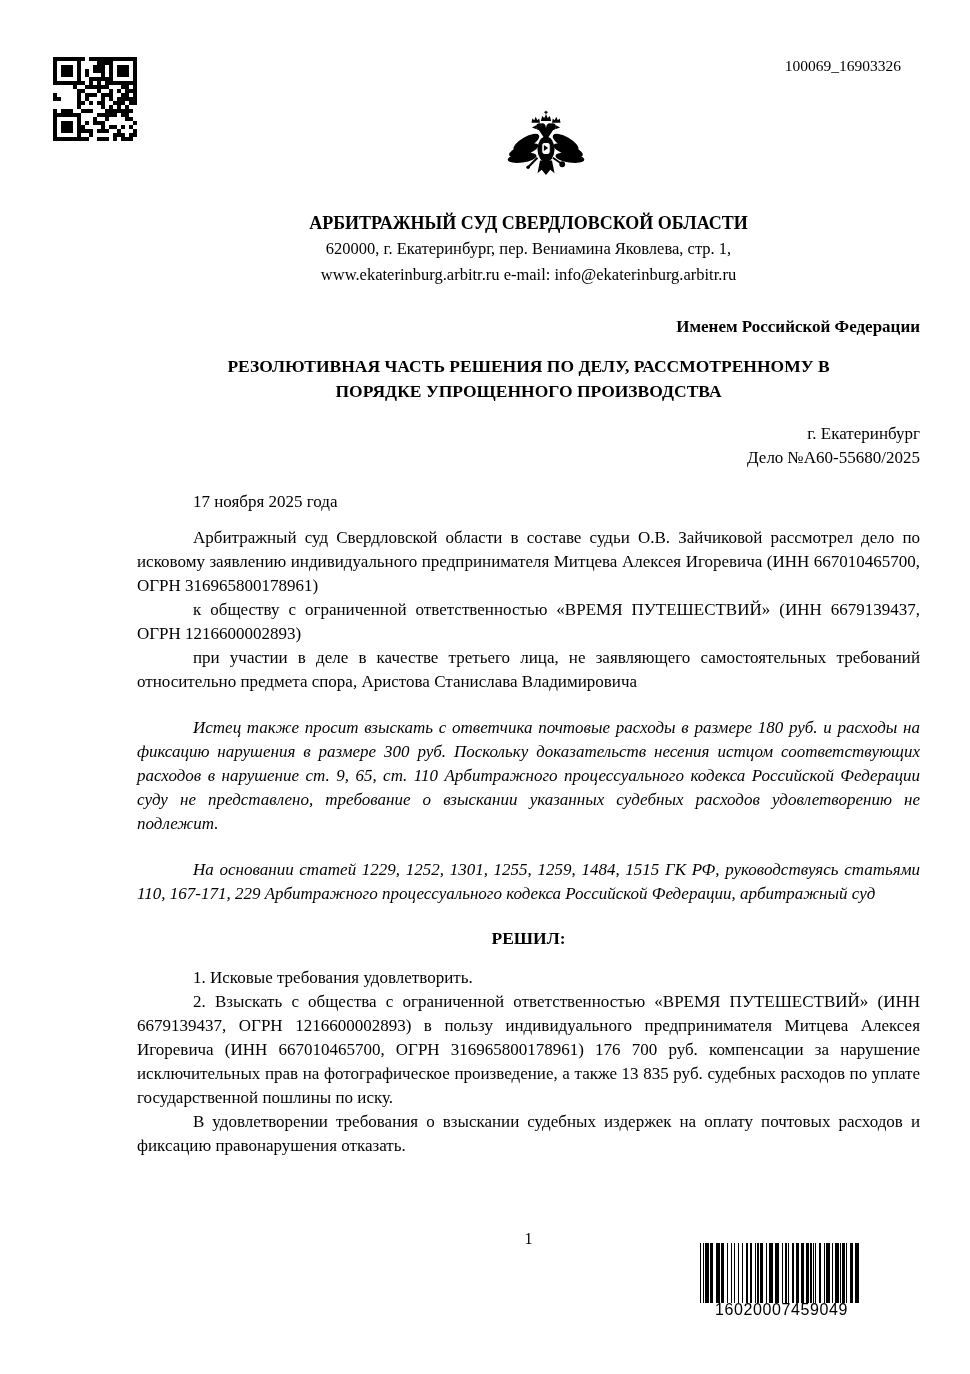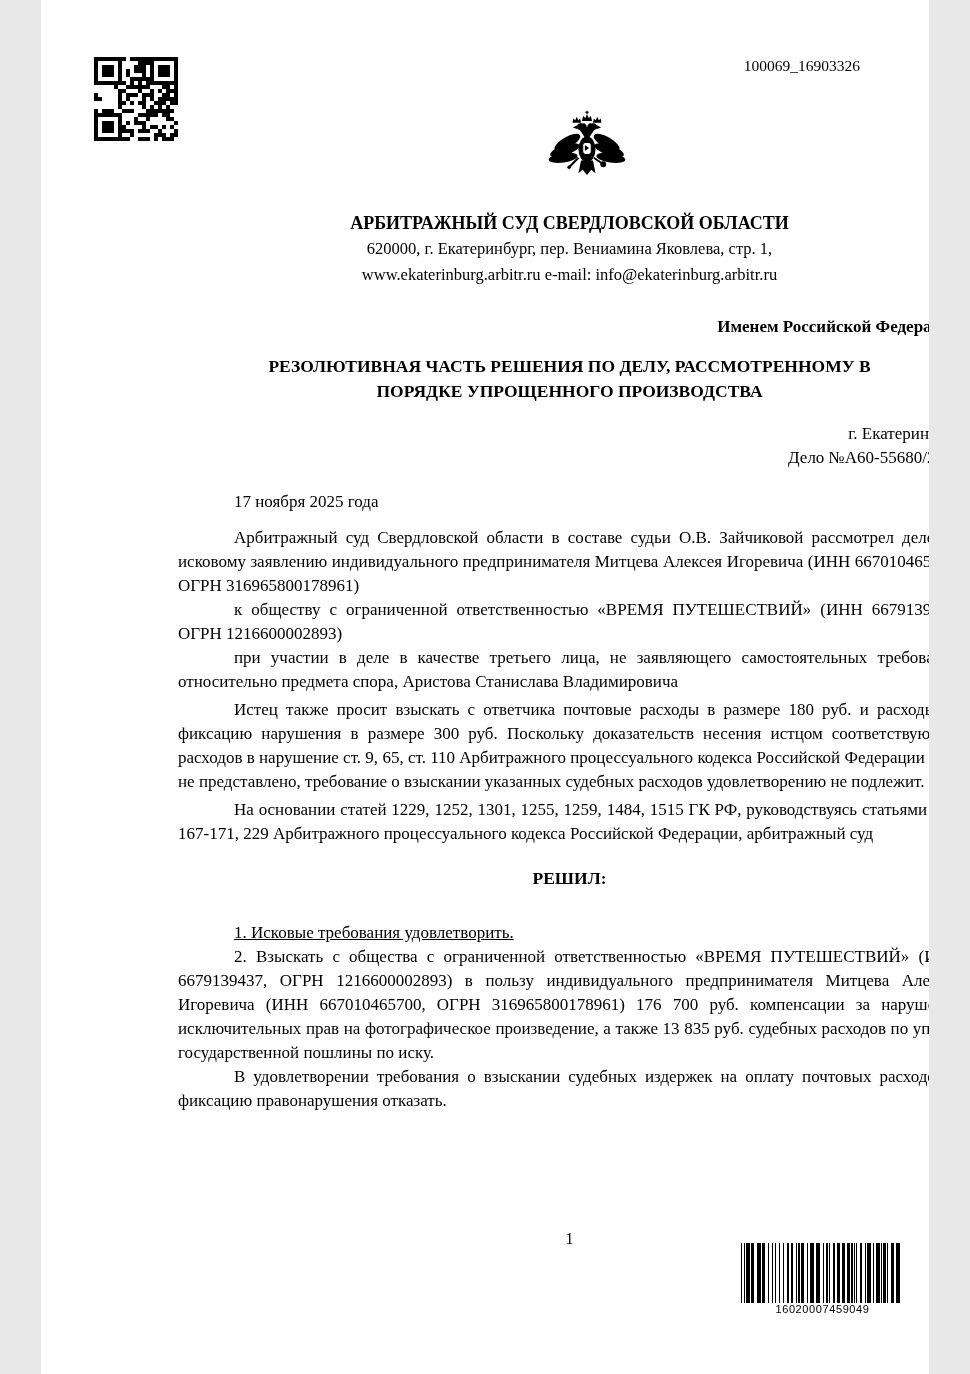--- a/index.html
+++ b/index.html
@@ -1,17 +1,17 @@
 <!DOCTYPE html>
 <html><head>
 <meta charset="utf-8">
 <style>
   html,body { margin:0; padding:0; background:#e8e8e8; }
   .page {
-    position:relative; width:888px; height:1374px; margin:0 auto;
+    position:relative; width:970px; height:1374px; margin:0 auto;
     background:#ffffff; color:#000;
     font-family:"Liberation Serif", serif;
     overflow:hidden;
   }
   .qr { position:absolute; left:53px; top:57px; width:84px; height:84px; }
   .docnum { position:absolute; top:57px; right:69px; font-size:15.5px; }
   .emblem { position:absolute; left:503px; top:110px; width:86px; height:82px; }
   .emblem svg { display:block; width:100%; height:100%; }
 
   .content { position:absolute; left:137px; top:0; width:783px; }
@@ -19,28 +19,28 @@
   .court-name { margin-top:210px; text-align:center; font-weight:bold; font-size:18px; line-height:26px; }
   .addr { text-align:center; font-size:16.5px; line-height:26px; }
   .in-name { margin-top:26px; text-align:right; font-weight:bold; font-size:17px; line-height:26px; }
   .doc-title { margin-top:14px; text-align:center; font-weight:bold; font-size:17.5px; line-height:25px; }
   .city { margin-top:18px; font-size:17px; line-height:24px; padding-left:56px;text-align:right; }
   .date-row { display:flex; justify-content:space-between; font-size:17px; line-height:24px; }
   .date-row .date { padding-left:56px;margin-top:44px; }
 
   .para { margin:0; font-size:17px; line-height:24px; text-align:justify; text-indent:56px; }
   .first-para { margin-top:12px; }
-  .gap { margin-top:4px; }
+  .gap { margin-top:22px;font-style:italic; }
   .reshil { margin-top:20px; text-align:center; font-weight:bold; font-size:17.5px; line-height:25px; }
-  .items-start { margin-top:30px;text-decoration:underline; }
+  .items-start { margin-top:15px; }
 
   .pagenum { position:absolute; top:1230px; left:137px; width:783px; text-align:center; font-size:16px; }
   .barcode-wrap { position:absolute; left:700px; top:1243px; width:163px; text-align:center; }
   .barcode-bars { height:60px; }
-  .barcode-num { font-family:"Liberation Sans", sans-serif; font-size:11px; letter-spacing:0.6px; line-height:13px; }
+  .barcode-num { font-family:"Liberation Sans", sans-serif; font-size:16px; letter-spacing:0.6px; line-height:13px; }
 </style>
 </head>
 <body>
 
 <div class="page">
 
   <div class="qr" id="qr"><svg width="84" height="84" xmlns="http://www.w3.org/2000/svg">
         <rect x="28" y="0" width="4" height="4" fill="#000"></rect>
         <rect x="36" y="0" width="4" height="4" fill="#000"></rect>
         <rect x="40" y="0" width="4" height="4" fill="#000"></rect>

